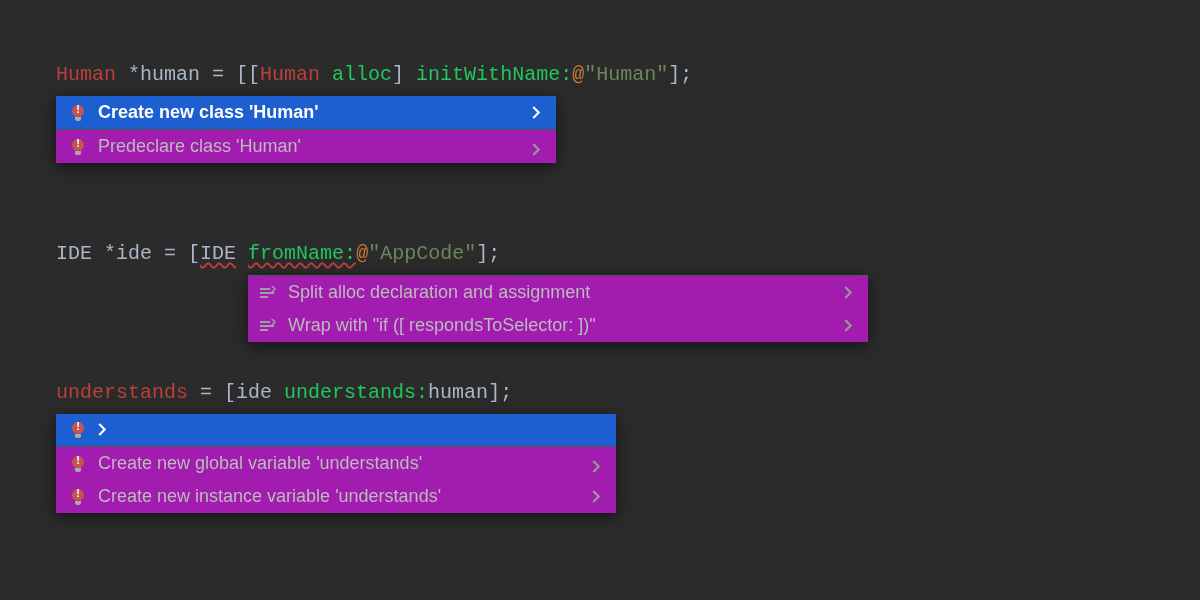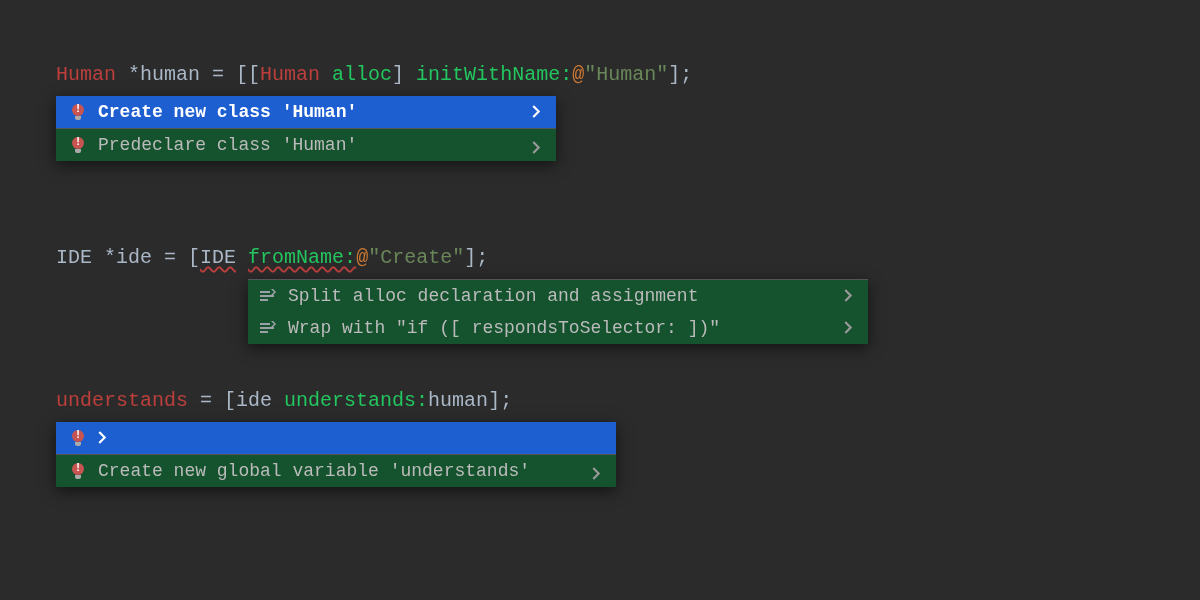--- a/index.html
+++ b/index.html
@@ -22,27 +22,27 @@
   .tok-var   { color: #a9b7c6; }
   .tok-sel   { color: #22c55e; }
   .tok-str   { color: #6a8759; }
   .tok-err   { color: #bc3f3c; }
   .tok-type  { color: #cc7832; }
   .wavy {
     text-decoration: underline wavy #bc3f3c;
     text-underline-offset: 3px;
   }
   .popup {
-    background: #14532d;
+    background: #a21caf;
     display: inline-block;
     box-shadow: 0 4px 14px rgba(0,0,0,0.55);
-    font-family: Liberation Mono, monospace;
+    font-family: Liberation Sans, sans-serif;
     font-size: 18px;
     margin-top: 4px;
-    margin-bottom: 12px;
+    margin-bottom: 6px;
     min-width: 500px;
   }
   .popup-wide { min-width: 620px; }
   .popup-item {
     display: flex;
     align-items: center;
     padding: 6px 14px 6px 12px;
     color: #bbbbbb;
     gap: 10px;
     position: relative;
@@ -151,21 +151,21 @@
           <path d="M1 1 L6 6 L1 11" stroke="#999" stroke-width="2" fill="none"></path>
         </svg>
       </span>
   </div>
 </div>
 
 <div class="spacer"></div>
 
 
 <div class="code-line">
-<span class="tok-var">IDE</span><span class="tok-op"> *</span><span class="tok-var">ide</span><span class="tok-op"> = [</span><span class="tok-var wavy">IDE</span><span> </span><span class="tok-sel wavy">fromName:</span><span class="tok-type">@</span><span class="tok-str">"</span><span class="tok-str">Create</span><span class="tok-str">"</span><span class="tok-op">];</span>
+<span class="tok-var">IDE</span><span class="tok-op"> *</span><span class="tok-var">ide</span><span class="tok-op"> = [</span><span class="tok-var wavy">IDE</span><span> </span><span class="tok-sel wavy">fromName:</span><span class="tok-type">@</span><span class="tok-str">"</span><span class="tok-str">AppCode</span><span class="tok-str">"</span><span class="tok-op">];</span>
 </div>
 
 
 <div class="popup popup-wide indent2">
   <div class="popup-sep"></div>
   <div class="popup-item">
     <span class="icon-slot intention-icon">
       <svg viewBox="0 0 18 14">
           <path d="M0 3 h10 M0 7 h14 M0 11 h8" stroke="#9aa0a6" stroke-width="2"></path>
           <path d="M14 2 l4 4 -4 4" stroke="#9aa0a6" stroke-width="1.5" fill="none" transform="translate(-3,-3)"></path>
@@ -219,16 +219,29 @@
           <span class="bulb-stem"></span>
         </span>
       </span>
     <span class="label">Create new global variable 'understands'</span>
     <span class="chevron">
         <svg viewBox="0 0 8 12">
           <path d="M1 1 L6 6 L1 11" stroke="#999" stroke-width="2" fill="none"></path>
         </svg>
       </span>
   </div>
+  <div class="popup-item">
+    <span class="icon-slot">
+        <span class="bulb-error">
+          <span class="bulb-stem"></span>
+        </span>
+      </span>
+    <span class="label">Create new instance variable 'understands'</span>
+    <span class="chevron">
+        <svg viewBox="0 0 8 12">
+          <path d="M1 1 L6 6 L1 11" stroke="#999" stroke-width="2" fill="none"></path>
+        </svg>
+      </span>
+  </div>
 </div>
 
 
 
 
 </body></html>

